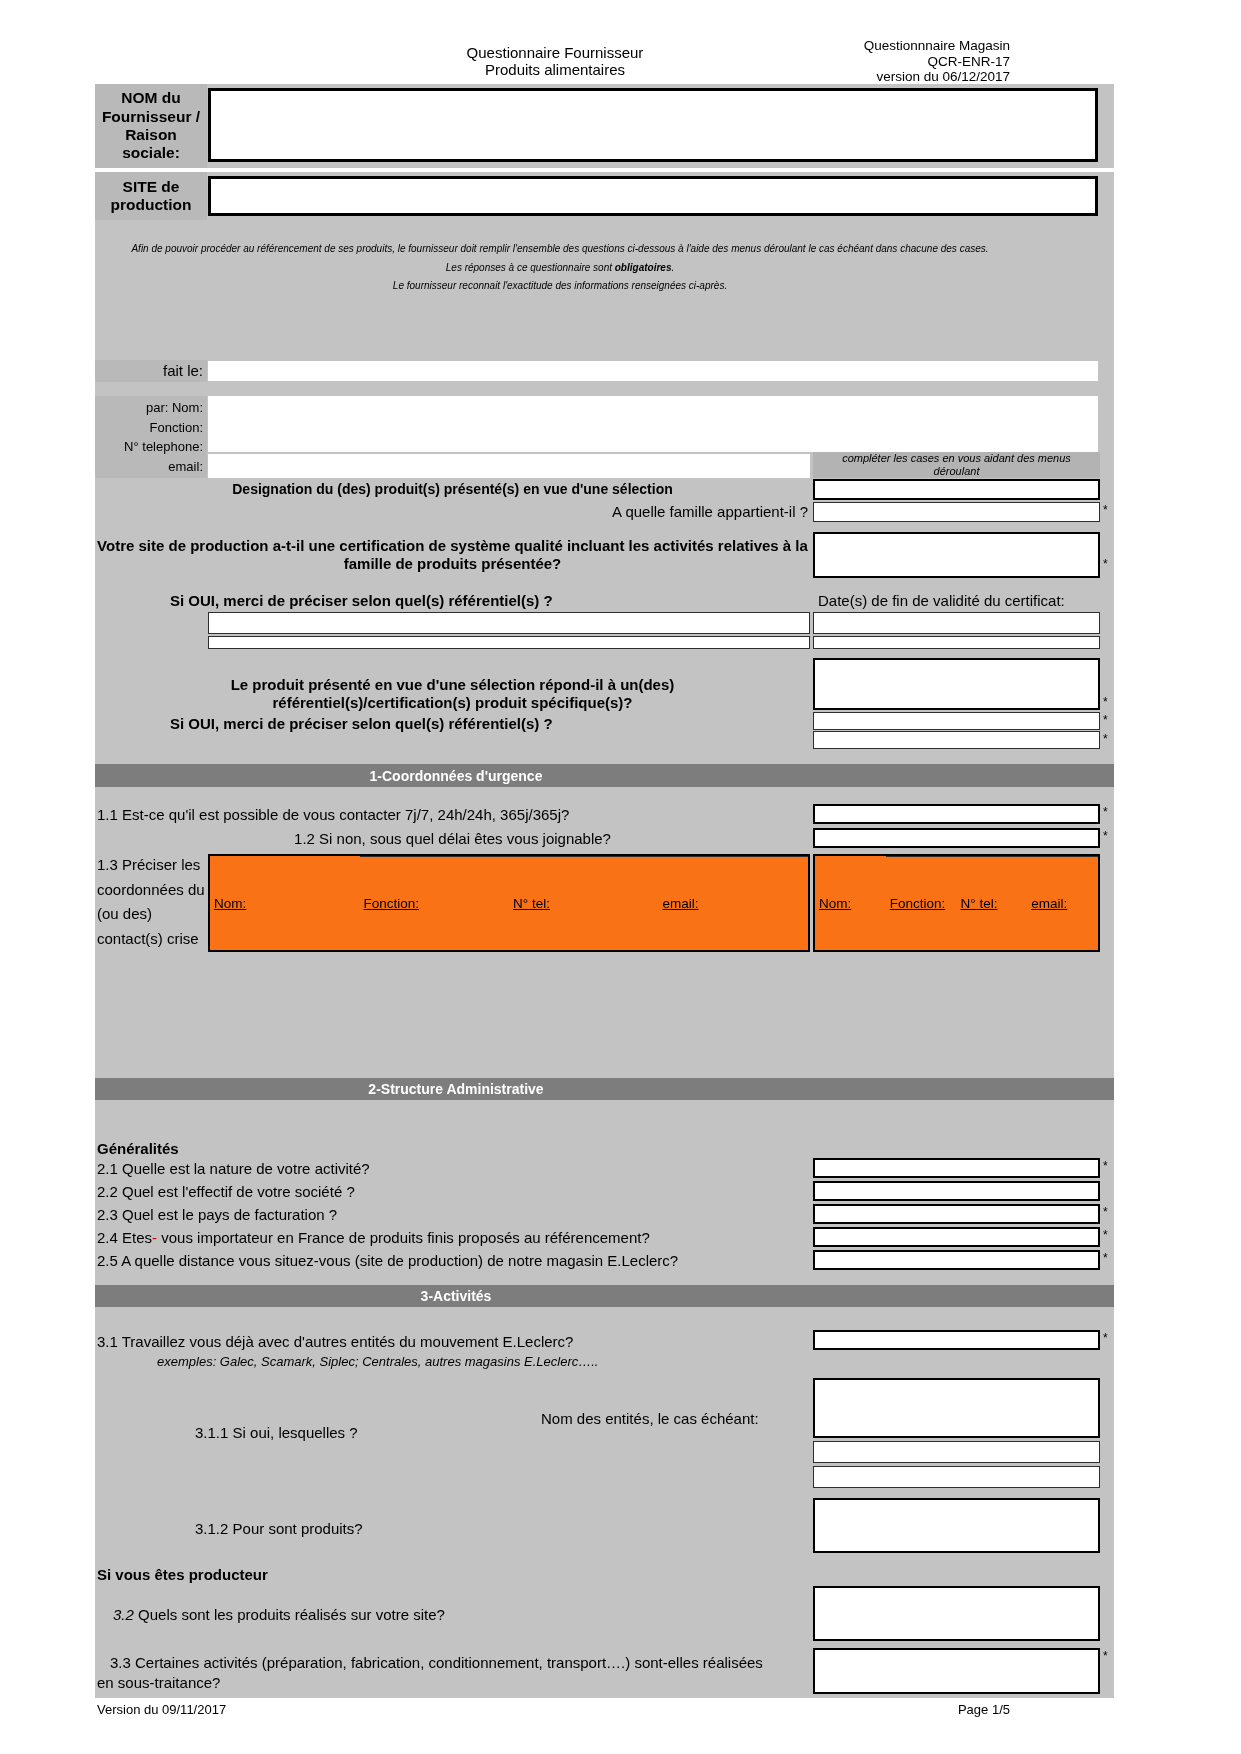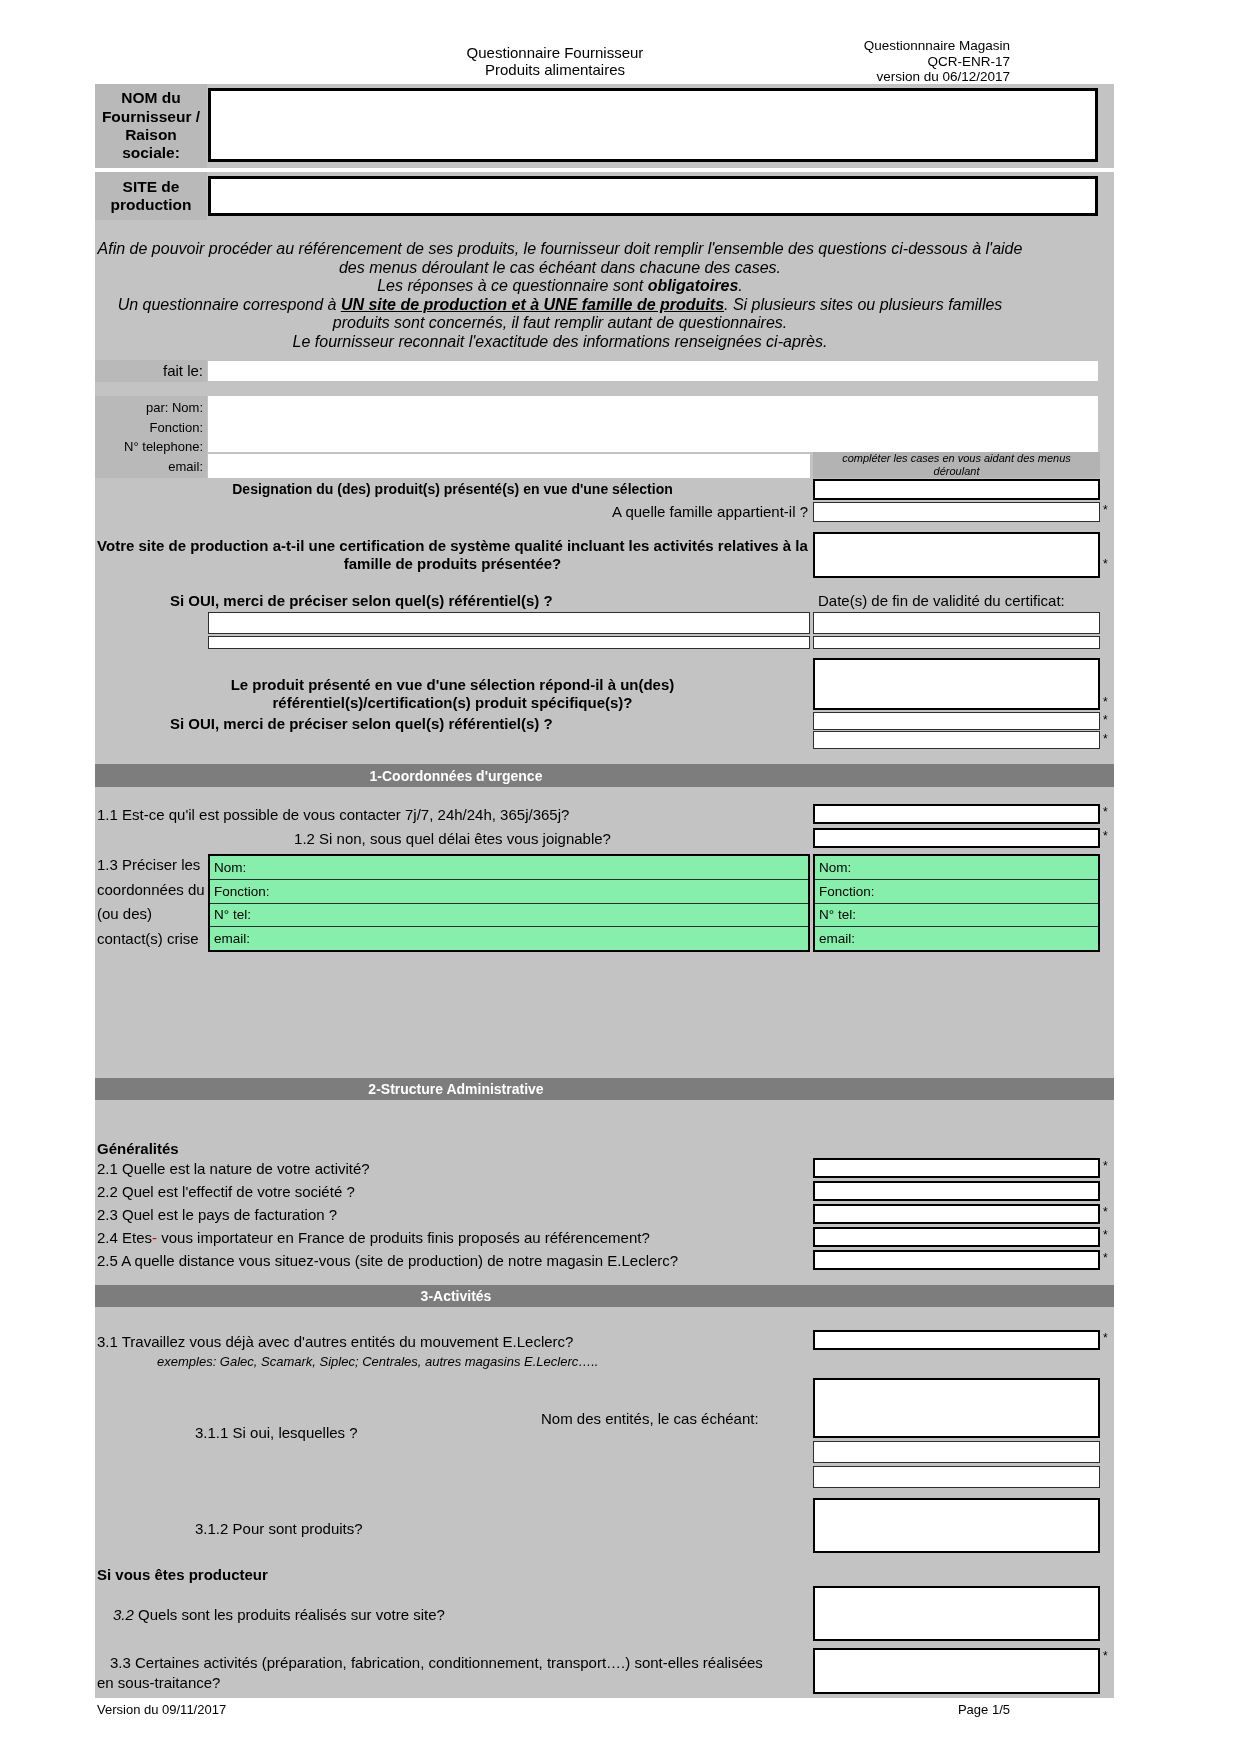--- a/index.html
+++ b/index.html
@@ -12,28 +12,28 @@
   .whitebox{background:#fff;}
   .thin{background:#fff;border:1px solid #2e2e2e;box-sizing:border-box;}
   .med{background:#fff;border:2px solid #000;box-sizing:border-box;}
   .heavy{background:#fff;border:3px solid #000;box-sizing:border-box;}
   .q{font-size:15px;line-height:18px;white-space:nowrap;}
   .qb{font-weight:bold;}
   .ctr{text-align:center;white-space:normal;}
   .rt{text-align:right;}
   .it{font-style:italic;}
   .u{text-decoration:underline;}
-  .intro{font-style:italic;font-size:16px;line-height:18.6px;text-align:center;}
+  .intro{font-style:italic;font-size:10px;line-height:18.6px;text-align:center;}
   .bar{background:#7d7d7d;}
   .bar-label{position:absolute;left:0;top:0;width:722px;height:100%;display:flex;
              align-items:center;justify-content:center;color:#fff;font-weight:bold;font-size:14px;}
   .hint{background:#b3b3b3;font-style:italic;font-size:11px;line-height:13px;
         display:flex;align-items:center;justify-content:center;text-align:center;padding:0 10px;box-sizing:border-box;}
   .star{position:absolute;font-size:12px;line-height:12px;}
-  .grid4{background:#86efac;border:2px solid #000;box-sizing:border-box;display:flex;flex-direction:column;}
+  .grid4{background:#f97316;border:2px solid #000;box-sizing:border-box;display:flex;flex-direction:row;text-decoration:underline;}
   .grid4 > div{flex:1;border-top:1px solid #2e2e2e;display:flex;align-items:center;
                padding-left:4px;font-size:13.5px;}
   .grid4 > div:first-child{border-top:none;}
   .parcell{background:#b9b9b9;display:flex;flex-direction:column;justify-content:space-between;
            padding:2px 4px 2px 0;box-sizing:border-box;}
   .parcell div{font-size:13px;text-align:right;line-height:19px;white-space:nowrap;}
   .hdrc{font-size:15px;line-height:17px;text-align:center;}
   .hdrr{font-size:13.5px;line-height:15.5px;text-align:right;}
   .ftr{font-size:13px;}
   .red{color:#c00;}
@@ -58,21 +58,20 @@
 
   <div class="abs cell" style="left:95px;top:84px;width:112px;height:84px;">NOM du Fournisseur / Raison sociale:</div>
   <div class="abs heavy" style="left:208px;top:88px;width:890px;height:74px;"></div>
 
   <div class="abs cell" style="left:95px;top:172px;width:112px;height:48px;">SITE de production</div>
   <div class="abs heavy" style="left:208px;top:176px;width:890px;height:40px;"></div>
 
   <div class="abs intro" style="left:95px;top:240px;width:930px;">
     <div><span>Afin de pouvoir procéder au référencement de ses produits, le fournisseur doit remplir l'ensemble des questions ci-dessous  à l'aide des menus déroulant le cas échéant dans chacune des cases.</span></div>
     <div><span>Les réponses à ce questionnaire sont </span><b>obligatoires</b><span>.</span></div>
-    <div><span>Un questionnaire correspond à </span><b class="u">UN site de production et à UNE famille de produits</b><span>. Si plusieurs sites ou plusieurs familles produits sont concernés, il faut remplir autant de questionnaires.</span></div>
     <div><span>Le fournisseur reconnait l'exactitude des informations renseignées ci-après.</span></div>
   </div>
 
   <div class="abs q rt" style="left:95px;top:360px;width:108px;height:22px;background:#b9b9b9;line-height:22px;padding-right:4px;">fait le:</div>
   <div class="abs whitebox" style="left:208px;top:361px;width:890px;height:20px;"></div>
 
   <div class="abs parcell" style="left:95px;top:396px;width:112px;height:82px;">
     <div>par: Nom:</div>
     <div>Fonction:</div>
     <div>N° telephone:</div>

